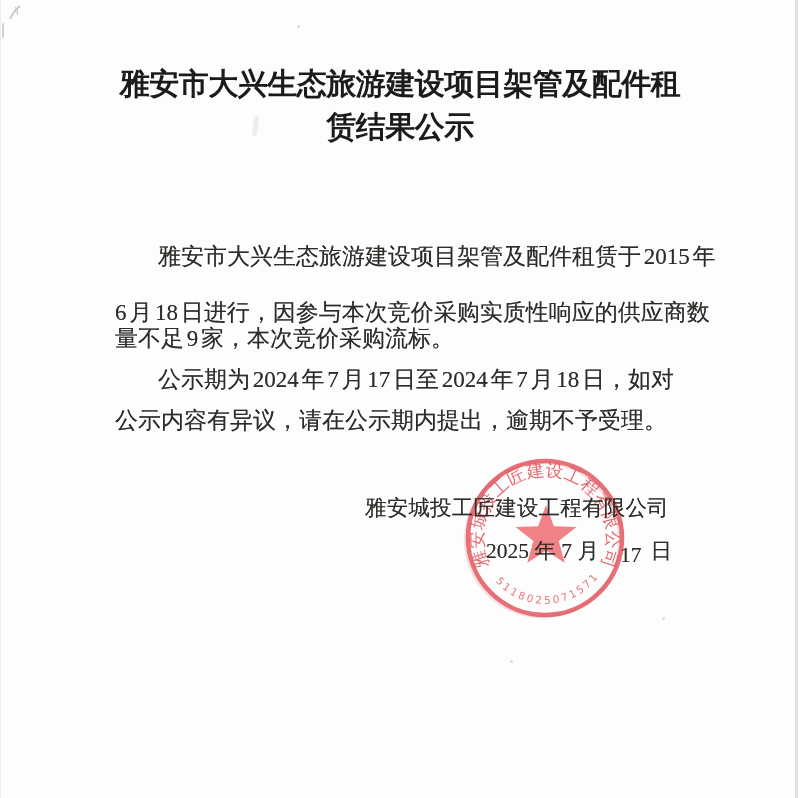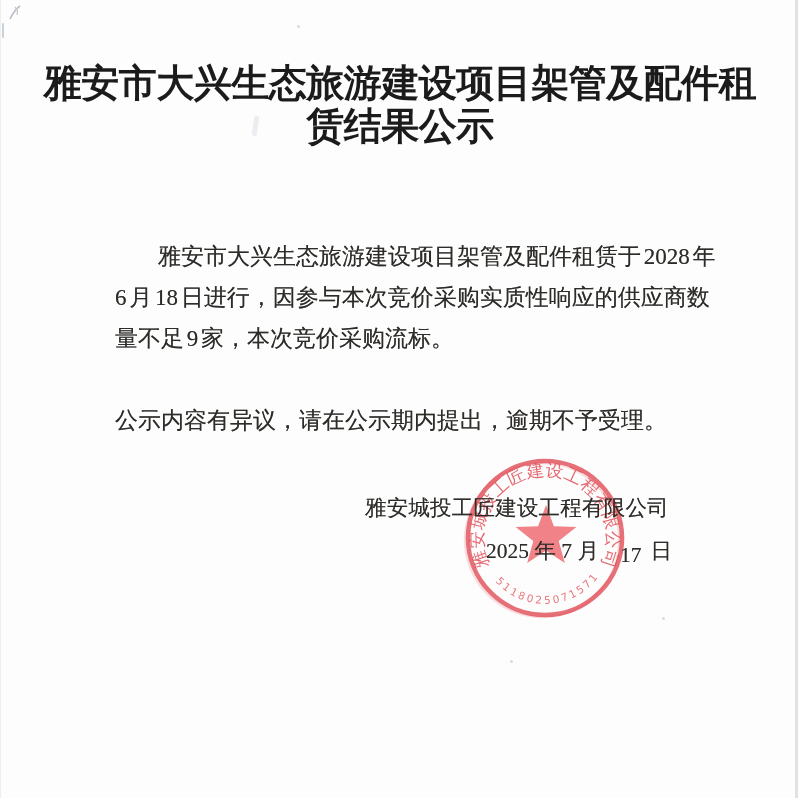--- a/index.html
+++ b/index.html
@@ -21,38 +21,38 @@
   .speck.s1{left:297px;top:25px;}
   .speck.s2{left:510px;top:660px;}
   .speck.s3{left:662px;top:617px;}
 
   
   .title{
     position:absolute;left:0;top:62px;width:800px;margin:0;
     text-align:center;
     font-family:"DejaVu Sans", sans-serif;
     font-weight:bold;
-    font-size:38px;line-height:43px;
+    font-size:30px;line-height:43px;
     letter-spacing:-0.5px;
     color:#1b1b1b;
   }
   .title span{display:block;}
 
   
   .line{
     position:absolute;left:115px;width:620px;height:32px;
     font-size:23px;line-height:30px;
     word-spacing:-3px;
     white-space:nowrap;
     text-shadow:0 0 .4px rgba(40,38,35,.55);
   }
   .line.indent{padding-left:43px;}
   .l-salutation{top:201px;}
   .l-b0{top:242px;}
-  .l-b1{top:283px;}
+  .l-b1{top:298px;}
   .l-b2{top:324px;}
   .l-b3{top:365px;}
   .l-b4{top:406px;}
 
   
   .company{
     position:absolute;left:365px;top:494px;
     font-size:21.5px;line-height:28px;letter-spacing:.2px;
     white-space:nowrap;z-index:3;
     text-shadow:0 0 .4px rgba(40,38,35,.5);
@@ -90,23 +90,24 @@
   <div class="smudge"></div>
   <div class="speck s1"></div>
   <div class="speck s2"></div>
   <div class="speck s3"></div>
 
   <h1 class="title">
     <span>雅安市大兴生态旅游建设项目架管及配件租</span>
     <span>赁结果公示</span>
   </h1>
 
-  <div class="line l-b0 indent">雅安市大兴生态旅游建设项目架管及配件租赁于 2028 年</div>
+  <div class="line l-b0 indent">雅安市大兴生态旅游建设项目架管及配件租赁于 2015 年</div>
   <div class="line l-b1">6 月 18 日进行，因参与本次竞价采购实质性响应的供应商数</div>
   <div class="line l-b2">量不足 9 家，本次竞价采购流标。</div>
+  <div class="line l-b3 indent">公示期为 2024 年 7 月 17 日至 2024 年 7 月 18 日，如对</div>
   <div class="line l-b4">公示内容有异议，请在公示期内提出，逾期不予受理。</div>
 
   <div class="company">雅安城投工匠建设工程有限公司</div>
   <div class="dateline">
     <span>2025 年 7 月</span><span class="day">17</span><span class="unit">日</span>
   </div>
 
   <svg class="stamp" viewBox="449 442 190 190">
     <defs>
       <path id="seal-name-arc" d="M 490.3 568 A 62 62 0 1 1 597.7 568" fill="none"></path>

